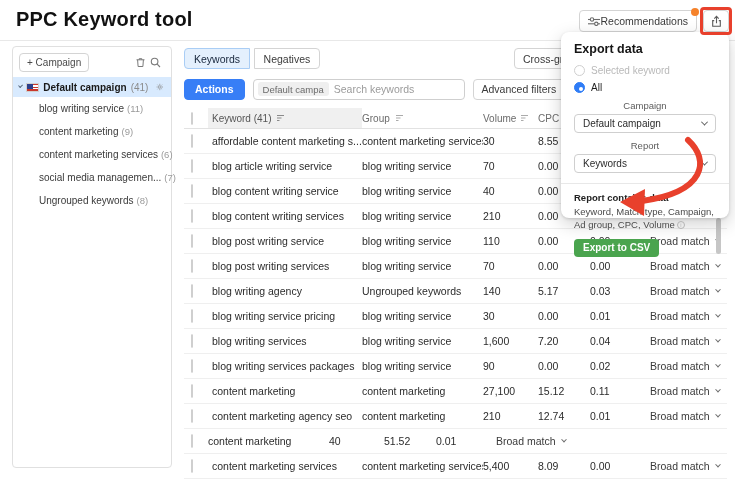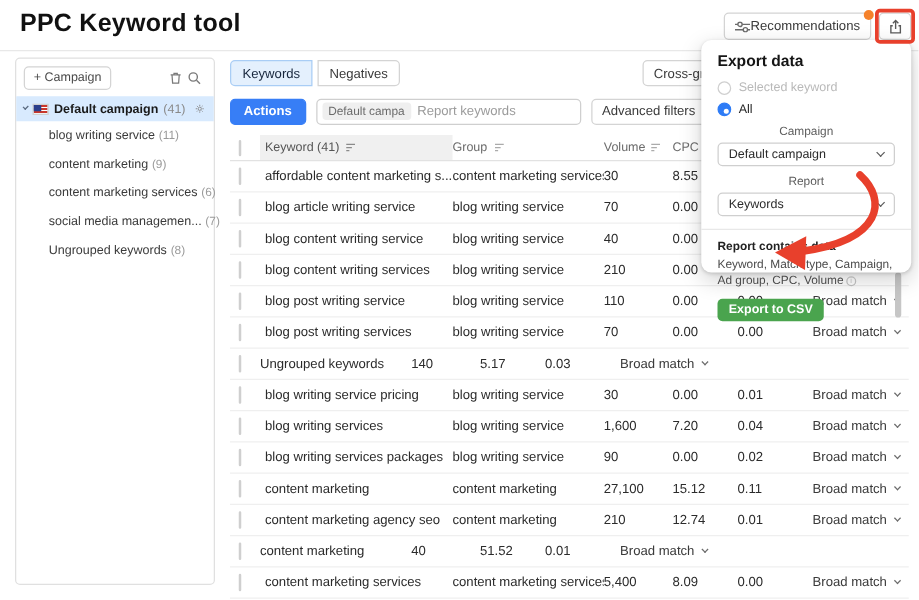--- a/index.html
+++ b/index.html
@@ -189,21 +189,21 @@
         <span>Negatives</span>
       </span>
       <button class="btn btn-cross-group">
         <span>Cross-group</span>
       </button>
     </div>
     <div class="toolbar-row">
       <button class="btn btn-actions">Actions</button>
       <div class="search-box">
         <span class="search-chip">Default campa</span>
-        <span class="search-placeholder">Report keywords</span>
+        <span class="search-placeholder">Search keywords</span>
       </div>
       <button class="btn btn-adv">
         <span>Advanced filters</span>
         <span class="chev" style="color:#5a5a5a"></span>
       </button>
     </div>
 
     <div class="table">
       <div class="thead">
         <div class="cell-cb"><span class="cb"></span></div>
@@ -341,20 +341,23 @@
     <div class="cell-cpc"><span>0.00</span></div>
     <div class="cell-com"><span>0.00</span></div>
     <div class="cell-match">
       <span>Broad match</span>
       <span class="chev chev-sm match-chev" style="color:#6b6b6b"></span>
     </div>
   </div>
 
   <div class="trow">
     <div class="cell-cb"><span class="cb"></span></div>
+    <div class="cell-kw">
+              <span>blog writing agency</span>
+            </div>
     <div class="cell-group">
               <span>Ungrouped keywords</span>
             </div>
     <div class="cell-vol">
               <span>140</span>
             </div>
     <div class="cell-cpc"><span>5.17</span></div>
     <div class="cell-com"><span>0.03</span></div>
     <div class="cell-match">
       <span>Broad match</span>

